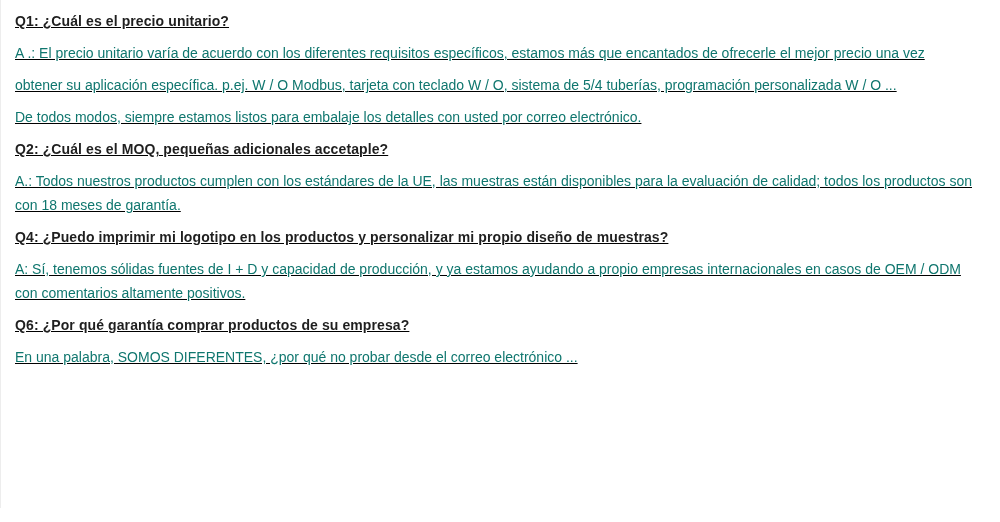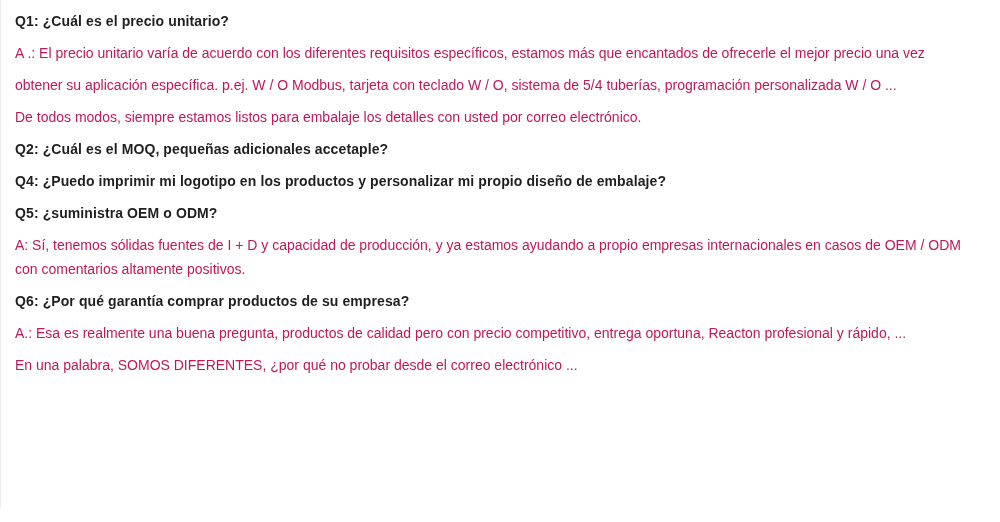--- a/index.html
+++ b/index.html
@@ -9,65 +9,65 @@
       font-family: "Liberation Sans", sans-serif;
     }
     .page {
       box-sizing: border-box;
       width: 1000px;
       height: 508px;
       overflow: hidden;
       background: #ffffff;
       border-left: 1px solid #ededed;
       padding: 9px 28px 0 14px;
+      text-decoration: underline;
     }
     .faq-item { margin: 0; padding: 0; }
     .page p {
       margin: 0 0 8px 0;
       font-size: 14px;
       line-height: 24px;
       white-space: normal;
     }
     p.q {
       font-weight: bold;
       color: #1f1f1f;
       letter-spacing: 0.1px;
     }
     p.a {
       font-weight: normal;
-      color: #be185d;
+      color: #0f766e;
     }
   </style>
 </head>
 <body>
 
 <div class="page">
 
   <section class="faq-item">
     <p class="q">Q1: ¿Cuál es el precio unitario?</p>
     <p class="a">A .: El precio unitario varía de acuerdo con los diferentes requisitos específicos, estamos más que encantados de ofrecerle el mejor precio una vez</p>
     <p class="a">obtener su aplicación específica. p.ej. W / O Modbus, tarjeta con teclado W / O, sistema de 5/4 tuberías, programación personalizada W / O ...</p>
     <p class="a">De todos modos, siempre estamos listos para embalaje los detalles con usted por correo electrónico.</p>
   </section>
 
   <section class="faq-item">
     <p class="q">Q2: ¿Cuál es el MOQ, pequeñas adicionales accetaple?</p>
   </section>
 
   <section class="faq-item">
+    <p class="a">A.: Todos nuestros productos cumplen con los estándares de la UE, las muestras están disponibles para la evaluación de calidad; todos los productos son con 18 meses de garantía.</p>
   </section>
 
   <section class="faq-item">
-    <p class="q">Q4: ¿Puedo imprimir mi logotipo en los productos y personalizar mi propio diseño de embalaje?</p>
+    <p class="q">Q4: ¿Puedo imprimir mi logotipo en los productos y personalizar mi propio diseño de muestras?</p>
   </section>
 
   <section class="faq-item">
-    <p class="q">Q5: ¿suministra OEM o ODM?</p>
     <p class="a">A: Sí, tenemos sólidas fuentes de I + D y capacidad de producción, y ya estamos ayudando a propio empresas internacionales en casos de OEM / ODM con comentarios altamente positivos.</p>
   </section>
 
   <section class="faq-item">
     <p class="q">Q6: ¿Por qué garantía comprar productos de su empresa?</p>
-    <p class="a">A.: Esa es realmente una buena pregunta, productos de calidad pero con precio competitivo, entrega oportuna, Reacton profesional y rápido, ...</p>
     <p class="a">En una palabra, SOMOS DIFERENTES, ¿por qué no probar desde el correo electrónico ...</p>
   </section>
 
 </div>
 
 </body></html>

